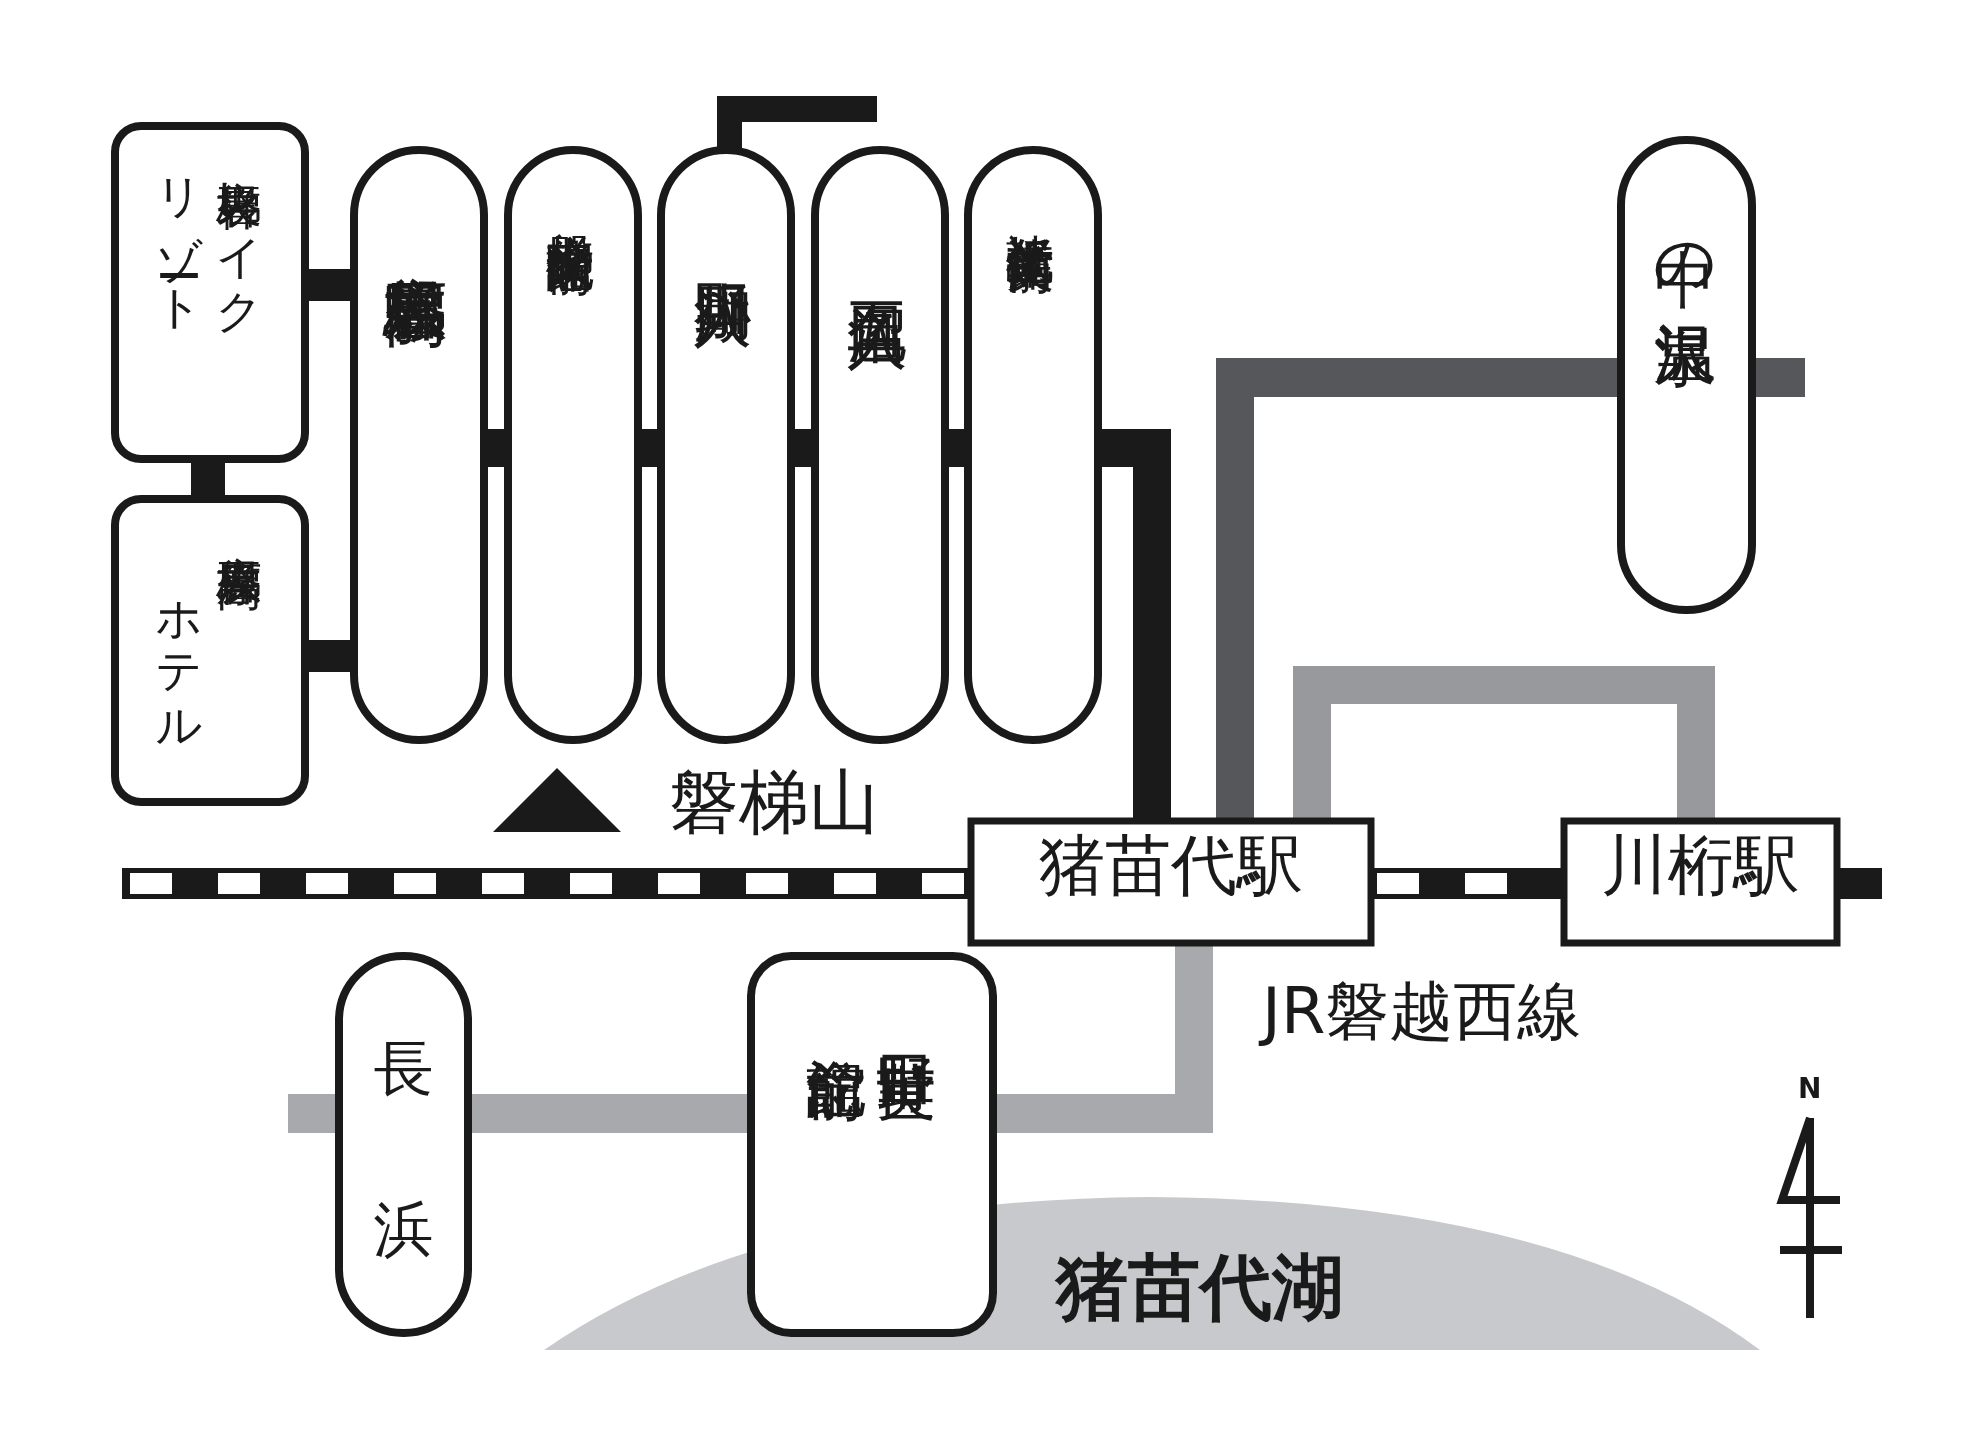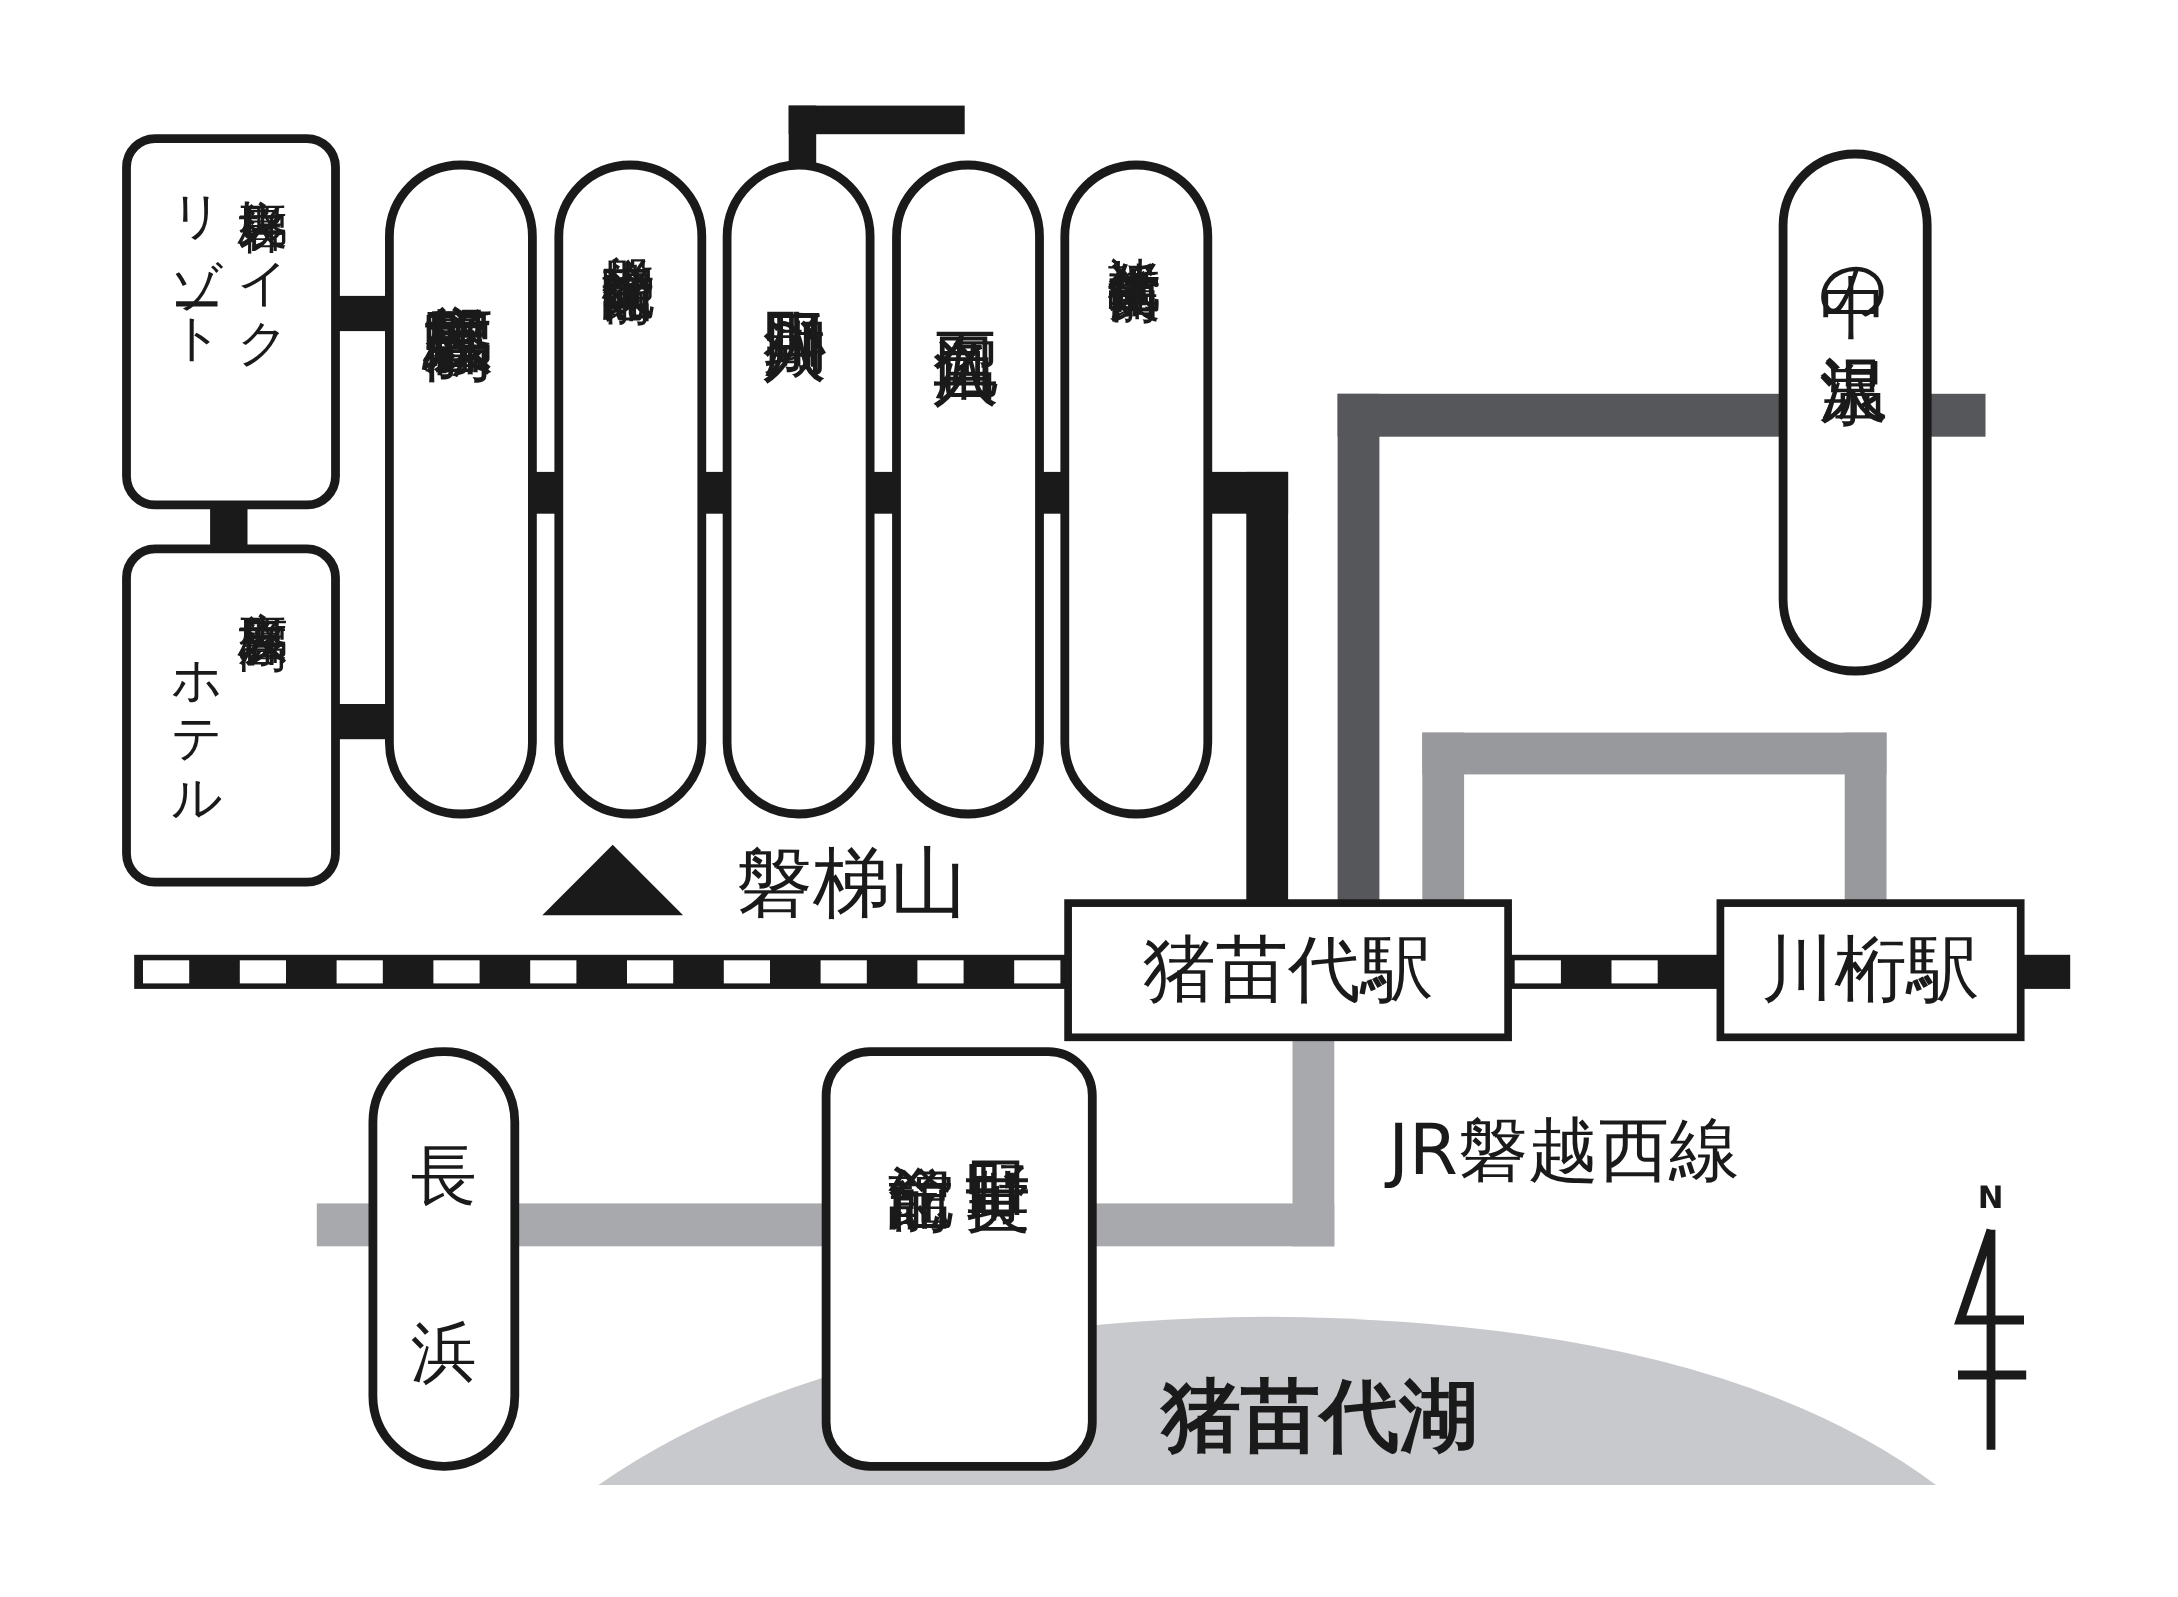--- a/index.html
+++ b/index.html
@@ -1,21 +1,21 @@
 <!DOCTYPE html>
 <html><head>
 <meta charset="utf-8">
 <style>
   html, body { margin: 0; padding: 0; background: #ffffff; }
   body { width: 1980px; height: 1452px; overflow: hidden; position: relative; font-family: "DejaVu Sans", sans-serif; }
   svg { position: absolute; left: 0; top: 0; }
   .label { position: absolute; color: #1a1a1a; font-family: "DejaVu Sans", sans-serif; }
   .vert { writing-mode: vertical-rl; text-orientation: upright; line-height: 1.0; letter-spacing: 2px; }
   .vcol { display: flex; flex-direction: row-reverse; justify-content: center; gap: 14px; }
-  .station-box { position: absolute; display: flex; align-items: center; justify-content: center; }
+  .station-box { position: absolute; display: flex; justify-content: center; }
 </style>
 </head>
 <body>
 
 <svg width="1980" height="1452" viewBox="0 0 1980 1452">
 
   <path d="M544 1350 Q 760 1200 1150 1197 Q 1560 1200 1760 1350 Z" fill="#c8c9cc"></path>
 
   <g fill="#a8a9ad">
     <rect x="288" y="1094" width="925" height="39"></rect>
@@ -123,17 +123,17 @@
 <div class="label station-box" style="left:971px; top:821px; width:400px; height:122px; font-size:66px;">
   <span>猪苗代駅</span>
 </div>
 
 <div class="label station-box" style="left:1564px; top:821px; width:273px; height:122px; font-size:66px;">
   <span>川桁駅</span>
 </div>
 
 <div class="label" style="left:669px; top:756px; font-size:70px;">磐梯山</div>
 
-<div class="label" style="left:1262px; top:968px; font-size:64px;margin-top:34px;">JR磐越西線</div>
+<div class="label" style="left:1262px; top:968px; font-size:64px;">JR磐越西線</div>
 
 <div class="label" style="left:1056px; top:1240px; font-size:72px;font-weight:bold;">猪苗代湖</div>
 
 <div class="label" style="left:1798px; top:1072px; font-size:28px; font-weight:bold;">N</div>
 
 </body></html>

